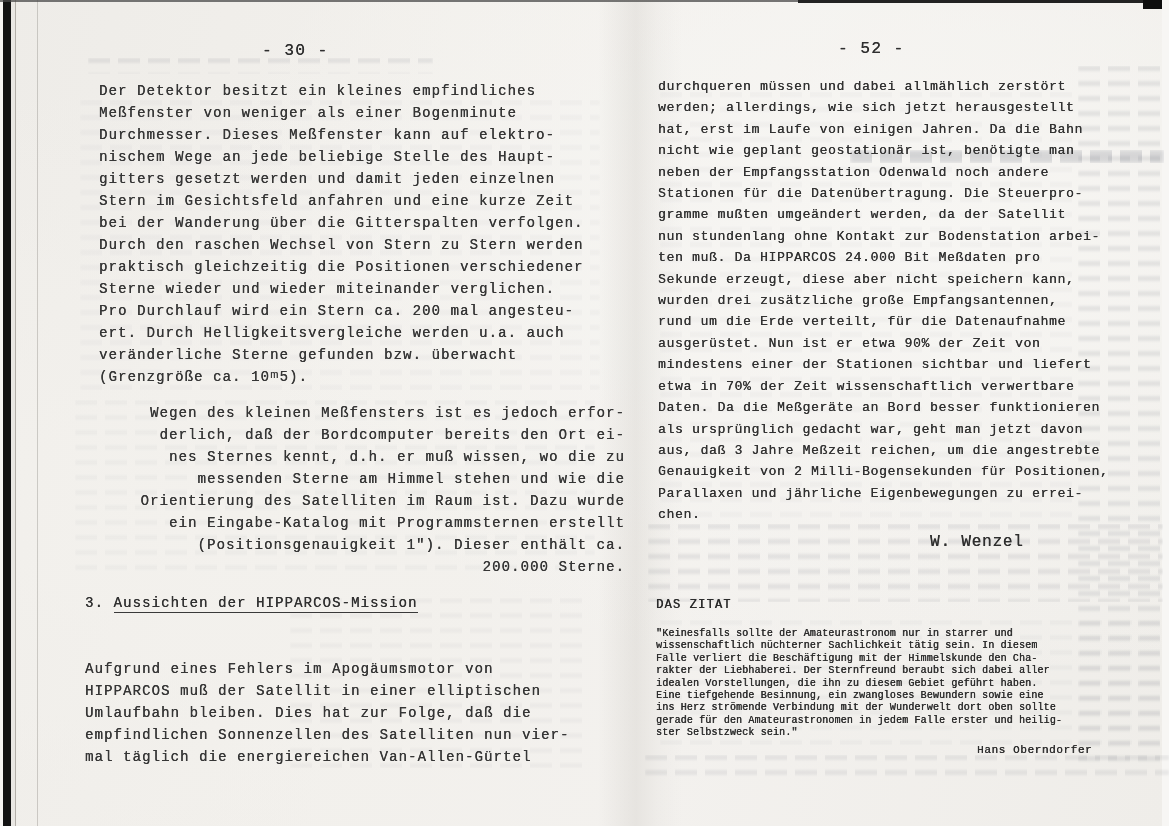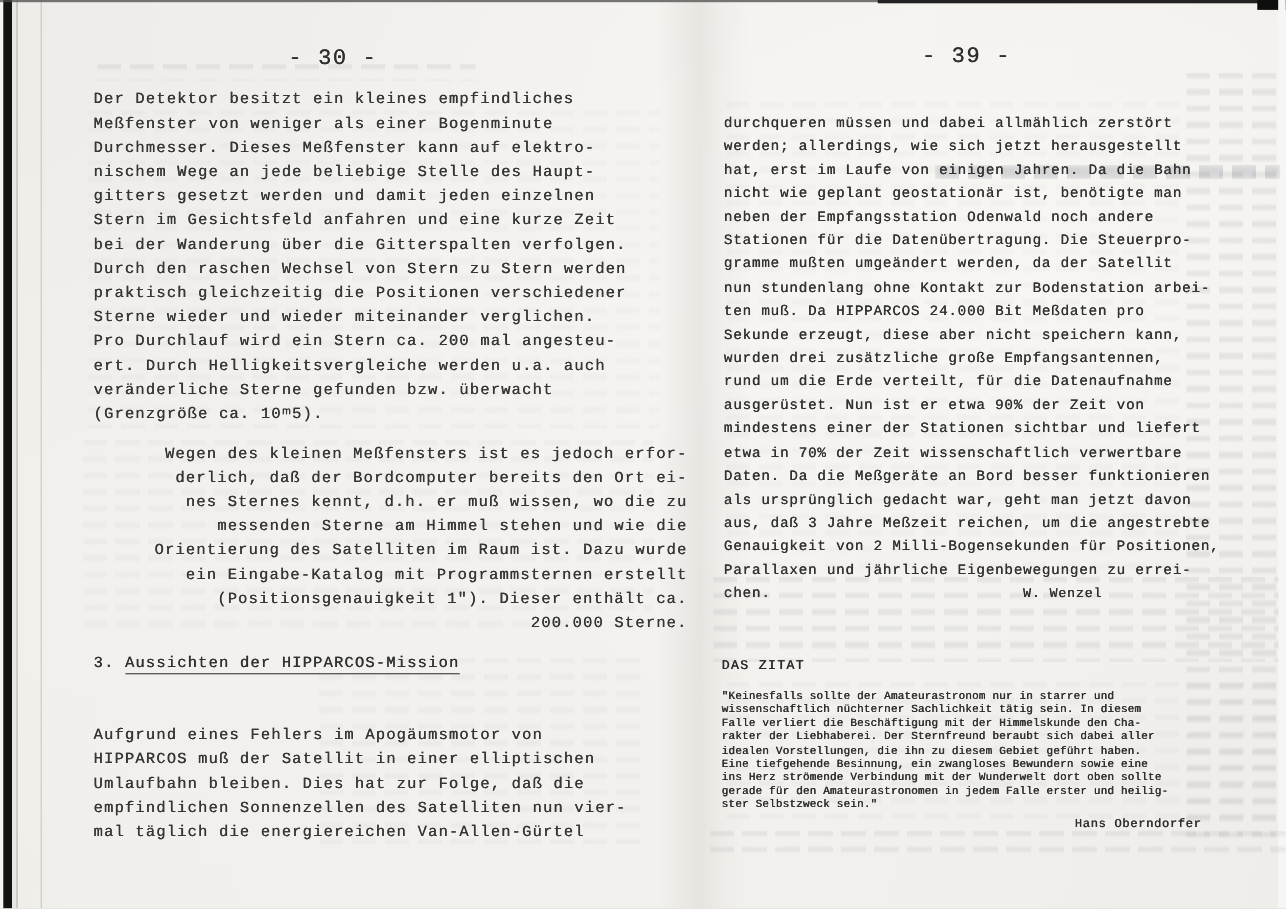--- a/index.html
+++ b/index.html
@@ -29,24 +29,24 @@
   .right-sliver{left:1162px;top:0;width:7px;height:826px;background:#f7f6f4;}
   .gutter{left:598px;top:0;width:84px;height:826px;
     background:linear-gradient(90deg, rgba(120,113,102,0) 0%, rgba(120,113,102,.10) 45%, rgba(120,113,102,.04) 70%, rgba(120,113,102,0) 100%);}
   
   .tw{
     white-space:pre-line;
     text-shadow:0.25px 0 0 currentColor;
   }
   .left-body{font-size:14px;letter-spacing:1.1px;line-height:22px;color:#363636;}
   .right-body{font-size:13px;letter-spacing:0.7px;line-height:21.4px;color:#323232;}
-  .pagenum{font-size:20px;letter-spacing:1.5px;color:#2f2f2f;text-shadow:0.3px 0 0 currentColor;}
+  .pagenum{font-size:16px;letter-spacing:1.5px;color:#2f2f2f;text-shadow:0.3px 0 0 currentColor;}
   .heading{font-size:14px;letter-spacing:1.1px;color:#313131;text-shadow:0.3px 0 0 currentColor;}
   .heading .underl{border-bottom:1.5px solid #3a3a3a;padding-bottom:1px;}
-  .signature{font-size:12px;letter-spacing:0.8px;color:#2f2f2f;text-shadow:0.3px 0 0 currentColor;}
+  .signature{font-size:16px;letter-spacing:0.8px;color:#2f2f2f;text-shadow:0.3px 0 0 currentColor;}
   .quote-head{font-size:12px;letter-spacing:1.2px;color:#2b2b2b;text-shadow:0.4px 0 0 currentColor;font-family:Liberation Mono, monospace;}
   .quote-body{font-size:10px;letter-spacing:0.15px;line-height:12.4px;color:#2c2c2c;text-shadow:0.35px 0 0 currentColor;}
   .quote-attr{font-size:11px;letter-spacing:0.6px;color:#2d2d2d;text-shadow:0.35px 0 0 currentColor;}
   
   .bleed{
     pointer-events:none;
     background-image:repeating-linear-gradient(180deg, rgba(72,76,92,.55) 0 5px, rgba(72,76,92,0) 5px 15px);
     -webkit-mask-image:repeating-linear-gradient(90deg,#000 0 22px,transparent 22px 30px);
             mask-image:repeating-linear-gradient(90deg,#000 0 22px,transparent 22px 30px);
     filter:blur(1.3px);
@@ -80,21 +80,21 @@
   <div class="abs bleed" style="left:1078px;top:66px;width:86px;height:700px;opacity:.18;"></div>
   <div class="abs bleed" style="left:660px;top:92px;width:420px;height:430px;opacity:.05;"></div>
   <div class="abs bleed bold" style="left:850px;top:150px;width:314px;height:13px;opacity:.5;"></div>
   <div class="abs bleed" style="left:648px;top:524px;width:515px;height:78px;opacity:.17;"></div>
   <div class="abs bleed" style="left:660px;top:620px;width:500px;height:125px;opacity:.06;"></div>
   <div class="abs bleed" style="left:645px;top:755px;width:524px;height:28px;opacity:.15;"></div>
 
   <div>
     <div class="abs pagenum" style="left:262px;top:42px;">- 30 -</div>
 
-    <div class="abs tw left-body" style="left:85px;top:80px;width:540px;">Der Detektor besitzt ein kleines empfindliches
+    <div class="abs tw left-body" style="left:99px;top:80px;width:540px;">Der Detektor besitzt ein kleines empfindliches
 Meßfenster von weniger als einer Bogenminute
 Durchmesser. Dieses Meßfenster kann auf elektro-
 nischem Wege an jede beliebige Stelle des Haupt-
 gitters gesetzt werden und damit jeden einzelnen
 Stern im Gesichtsfeld anfahren und eine kurze Zeit
 bei der Wanderung über die Gitterspalten verfolgen.
 Durch den raschen Wechsel von Stern zu Stern werden
 praktisch gleichzeitig die Positionen verschiedener
 Sterne wieder und wieder miteinander verglichen.
 Pro Durchlauf wird ein Stern ca. 200 mal angesteu-
@@ -117,23 +117,23 @@
     </div>
 
     <div class="abs tw left-body" style="left:85px;top:658px;width:540px;">Aufgrund eines Fehlers im Apogäumsmotor von
 HIPPARCOS muß der Satellit in einer elliptischen
 Umlaufbahn bleiben. Dies hat zur Folge, daß die
 empfindlichen Sonnenzellen des Satelliten nun vier-
 mal täglich die energiereichen Van-Allen-Gürtel</div>
   </div>
 
   <div>
-    <div class="abs pagenum" style="left:838px;top:40px;">- 39 -</div>
+    <div class="abs pagenum" style="left:838px;top:40px;">- 52 -</div>
 
-    <div class="abs tw right-body" style="left:658px;top:76px;width:470px;margin-top:25px;">durchqueren müssen und dabei allmählich zerstört
+    <div class="abs tw right-body" style="left:658px;top:76px;width:470px;">durchqueren müssen und dabei allmählich zerstört
 werden; allerdings, wie sich jetzt herausgestellt
 hat, erst im Laufe von einigen Jahren. Da die Bahn
 nicht wie geplant geostationär ist, benötigte man
 neben der Empfangsstation Odenwald noch andere
 Stationen für die Datenübertragung. Die Steuerpro-
 gramme mußten umgeändert werden, da der Satellit
 nun stundenlang ohne Kontakt zur Bodenstation arbei-
 ten muß. Da HIPPARCOS 24.000 Bit Meßdaten pro
 Sekunde erzeugt, diese aber nicht speichern kann,
 wurden drei zusätzliche große Empfangsantennen,

